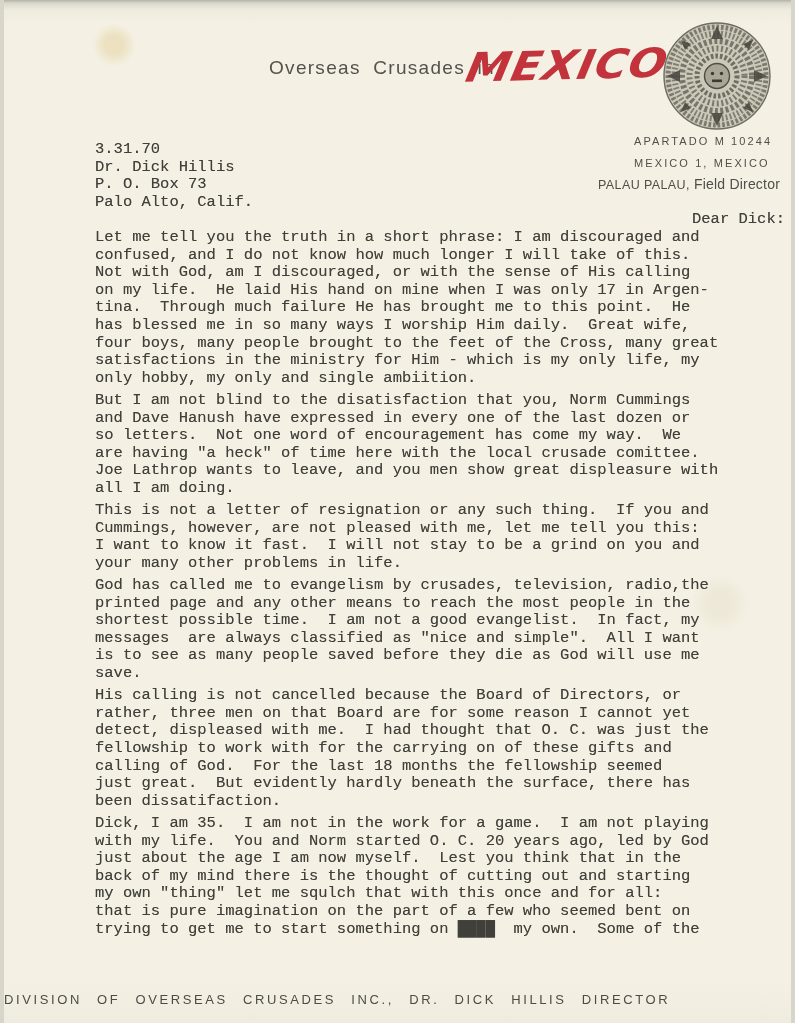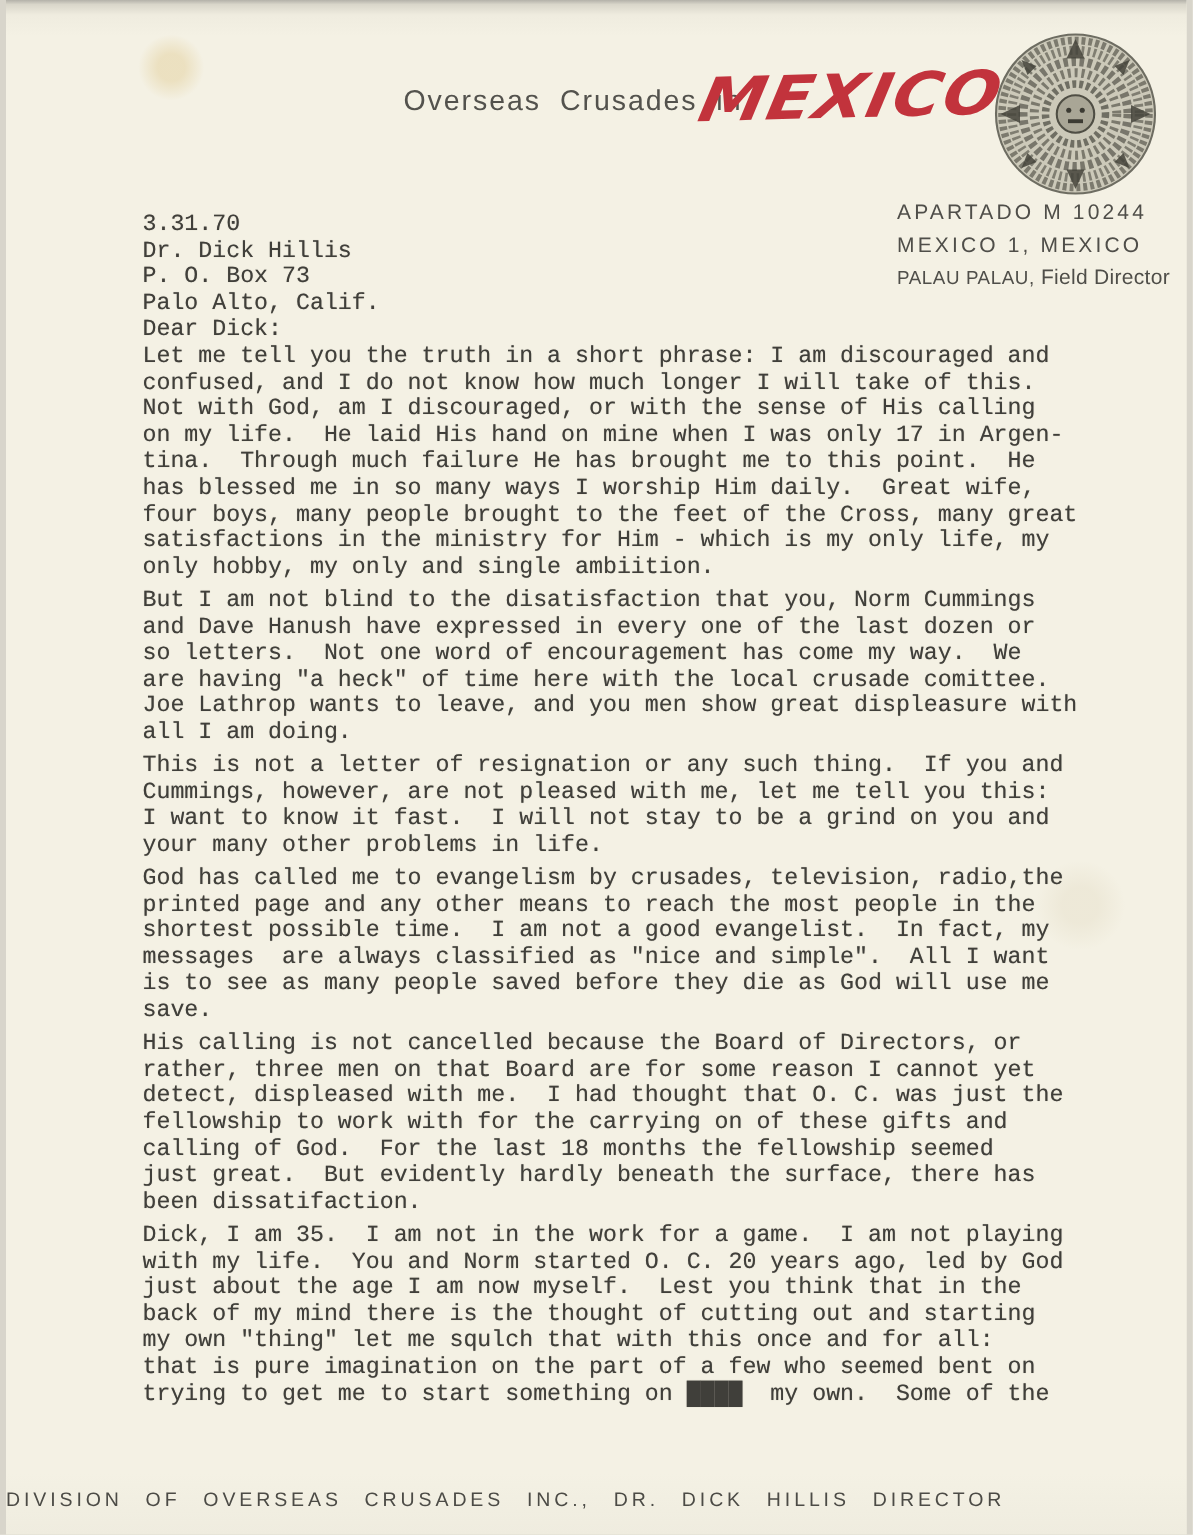--- a/index.html
+++ b/index.html
@@ -30,36 +30,36 @@
     transform:skewX(-13deg) rotate(-1.5deg) scaleY(.92);
     transform-origin:left bottom;
     font-family:"DejaVu Sans","Liberation Sans",sans-serif;
   }
   .logo{position:absolute;left:657px;top:20px;width:112px;height:112px;}
   
   .addr{
     position:absolute;left:594px;top:131px;width:190px;
     color:#4f4e49;
   }
-  .addr-line{font-size:14px;letter-spacing:2.1px;line-height:21.5px;white-space:nowrap;}
+  .addr-line{font-size:11px;letter-spacing:2.1px;line-height:21.5px;white-space:nowrap;margin-left:36px;}
   .addr-director{font-size:12.5px;letter-spacing:.4px;line-height:20px;white-space:nowrap;}
   .addr-director .title{font-size:14px;letter-spacing:.2px;}
   
   .letter{
     position:absolute;left:75px;top:141px;width:690px;
     font-family:"Liberation Mono","DejaVu Sans Mono",monospace;
     font-size:15.5px;line-height:17.6px;
     color:#403f3a;
     text-shadow:0 0 .5px rgba(40,38,30,.45);
     margin-left:16px;
   }
   .letter p{margin:0;white-space:pre;}
   .blk-date{margin-bottom:11px;}
   .blk-recipient{margin-bottom:8px;}
-  .blk-salutation{margin-bottom:14px;}
+  .blk-salutation{margin-bottom:14px;text-align:right;}
   .para{margin-bottom:4.6px !important;}
   
   .footer{
     position:absolute;left:0;top:992px;width:795px;
     text-align:left;
     font-size:13px;letter-spacing:2.6px;word-spacing:9px;
     color:#4c4b46;white-space:nowrap;
   }
 </style>
 </head>

